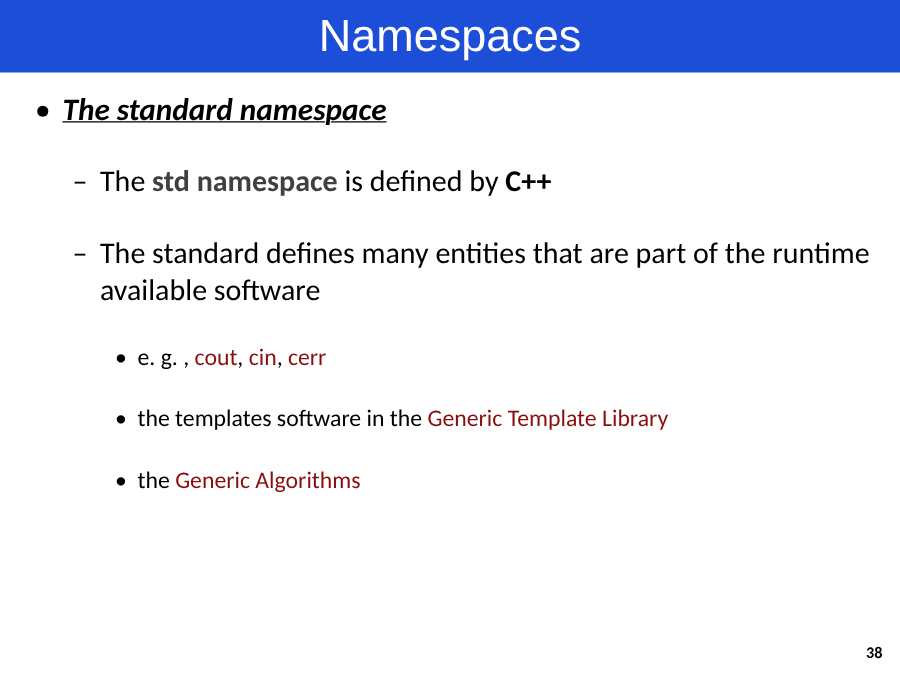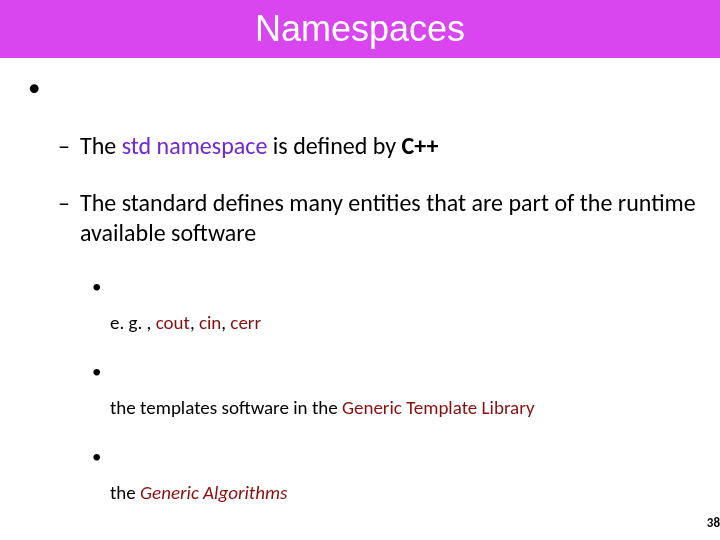--- a/index.html
+++ b/index.html
@@ -11,21 +11,21 @@
     font-family: Calibri, "Segoe UI", Arial, sans-serif;
     color: #000;
     overflow: hidden;
   }
   .slide {
     position: relative;
     width: 720px;
     height: 540px;
   }
   .title-bar {
-    background: #d946ef;
+    background: #1d4ed8;
     width: 720px;
     height: 58px;
     display: flex;
     align-items: center;
     justify-content: center;
   }
   .title-text {
     font-family: "Comic Sans MS", "Comic Sans", cursive, sans-serif;
     font-size: 36px;
     color: #ffffff;
@@ -59,66 +59,65 @@
   }
   .lvl2 .dash {
     display: inline-block;
     width: 22px;
     flex: 0 0 22px;
   }
   .lvl2 .body {
     flex: 1;
   }
   .kw {
-    color: #6d28d9;
-    font-weight: 400;
+    color: #404040;
+    font-weight: 700;
   }
   .kw2 {
     color: #8a0f0f;
   }
   .kw2i {
     color: #8a0f0f;
-    font-style: italic;
   }
   .lvl3 {
     font-size: 19px;
     margin: 0 0 26px 64px;
     display: flex;
   }
   .lvl3 .bullet {
     display: inline-block;
     width: 18px;
     flex: 0 0 18px;
   }
   .lvl3 .body {
     flex: 1;
-    margin-top: 36px;
   }
   .page-num {
     position: absolute;
-    right: 0;
+    right: 14px;
     bottom: 10px;
     font-size: 13px;
     font-weight: 700;
     color: #000;
   }
 </style>
 </head>
 <body>
 
 <div class="slide">
 
   <div class="title-bar">
     <div class="title-text">Namespaces</div>
   </div>
 
   <div class="content">
 
     <div class="lvl1">
       <span class="bullet">•</span>
+      <span class="ul1">The standard namespace</span>
     </div>
 
     <div class="lvl2">
       <span class="dash">–</span>
       <span class="body">
         <span>The </span><span class="kw">std namespace</span><span> is defined by </span><b>C++</b>
       </span>
     </div>
 
     <div class="lvl2">

